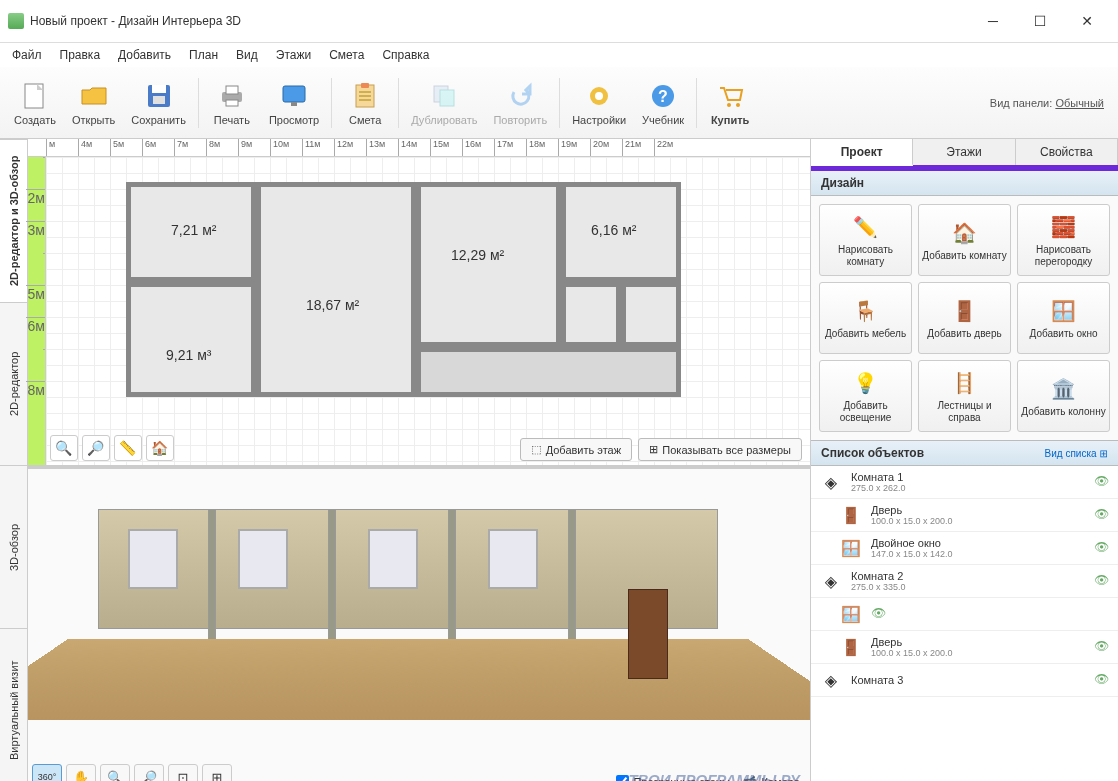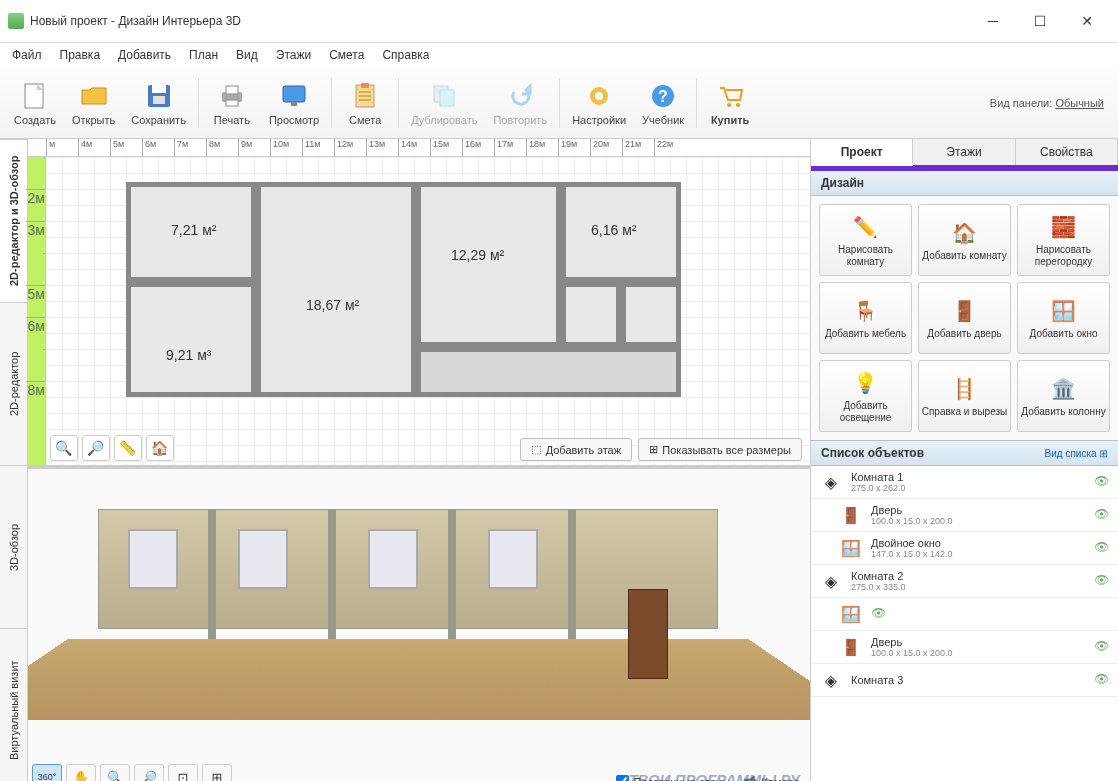--- a/index.html
+++ b/index.html
@@ -344,21 +344,21 @@
       <div class="design-btn">
           <div class="dicon">🪟</div>
           <div class="dlabel">Добавить окно</div>
         </div>
       <div class="design-btn">
           <div class="dicon">💡</div>
           <div class="dlabel">Добавить освещение</div>
         </div>
       <div class="design-btn">
           <div class="dicon">🪜</div>
-          <div class="dlabel">Справка и вырезы</div>
+          <div class="dlabel">Лестницы и справа</div>
         </div>
       <div class="design-btn">
           <div class="dicon">🏛️</div>
           <div class="dlabel">Добавить колонну</div>
         </div>
     </div>
     <div class="obj-header">
       <span>Список объектов</span>
       <span class="vlink"><span>Вид списка</span> ⊞</span>
     </div>

